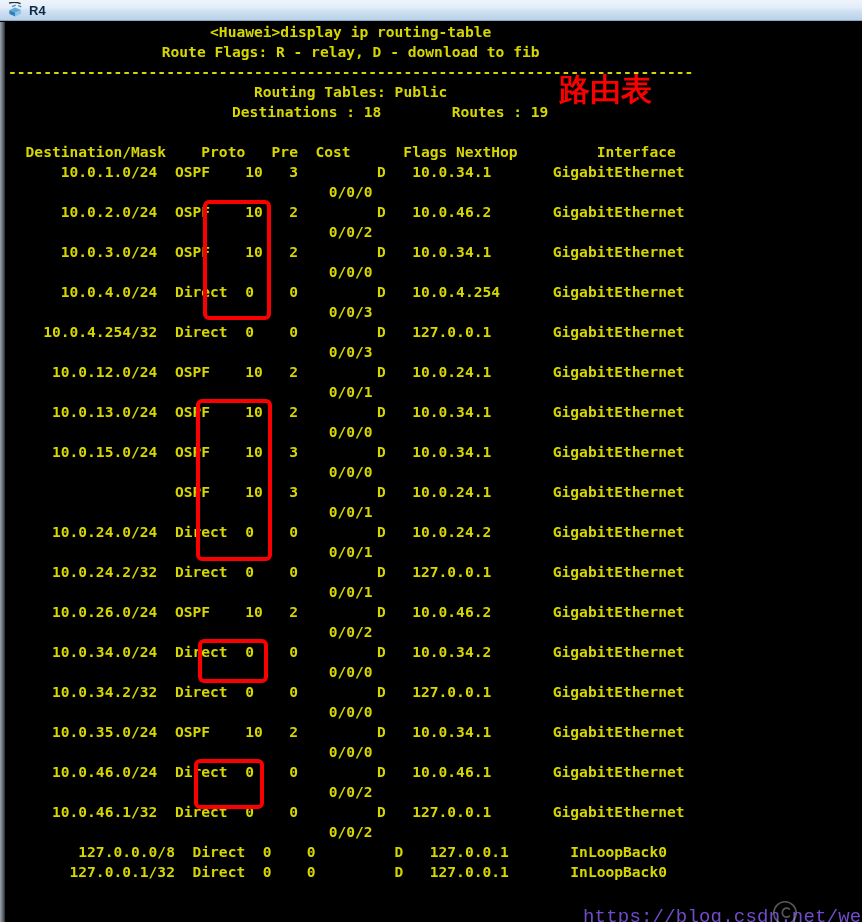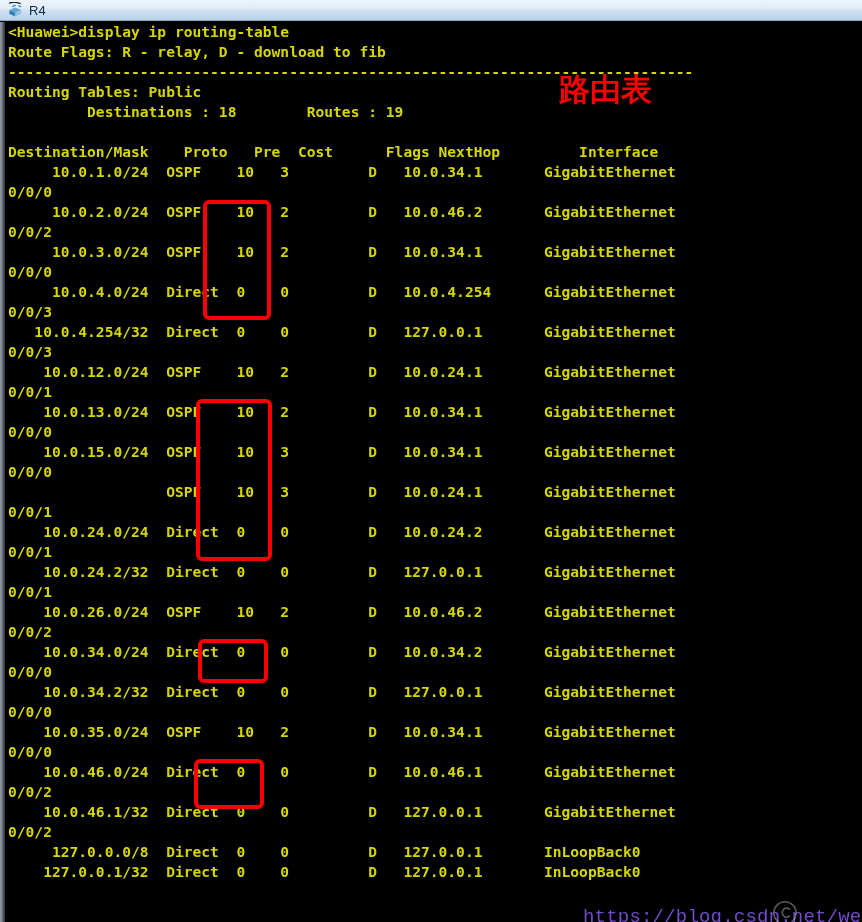--- a/index.html
+++ b/index.html
@@ -29,20 +29,21 @@
     left: 0; top: 0;
     width: 862px;
     height: 21px;
     background: linear-gradient(to bottom,
                 #eef4fb 0%, #e3edf8 38%, #cfe0f1 56%, #c2d8ec 82%, #b9d2ea 100%);
     border-bottom: 1px solid #8aa8c4;
     display: flex;
     align-items: center;
     padding-left: 6px;
     box-sizing: border-box;
+    font-weight: bold;
   }
   .title-icon {
     width: 18px;
     height: 17px;
     margin-right: 5px;
     flex: 0 0 auto;
     position: relative;
     top: 0px;
   }
   .title-text {
@@ -82,20 +83,21 @@
     font-size: 14.6px;
     font-weight: bold;
     color: #d6d600;
     white-space: pre;
     line-height: 20px;
     letter-spacing: 0px;
   }
   .line {
     height: 20px;
     white-space: pre;
+    text-align: center;
   }
 
   
   .redbox {
     position: absolute;
     border: 4px solid #fb0000;
     border-radius: 6px;
     box-sizing: border-box;
     z-index: 6;
     pointer-events: none;

